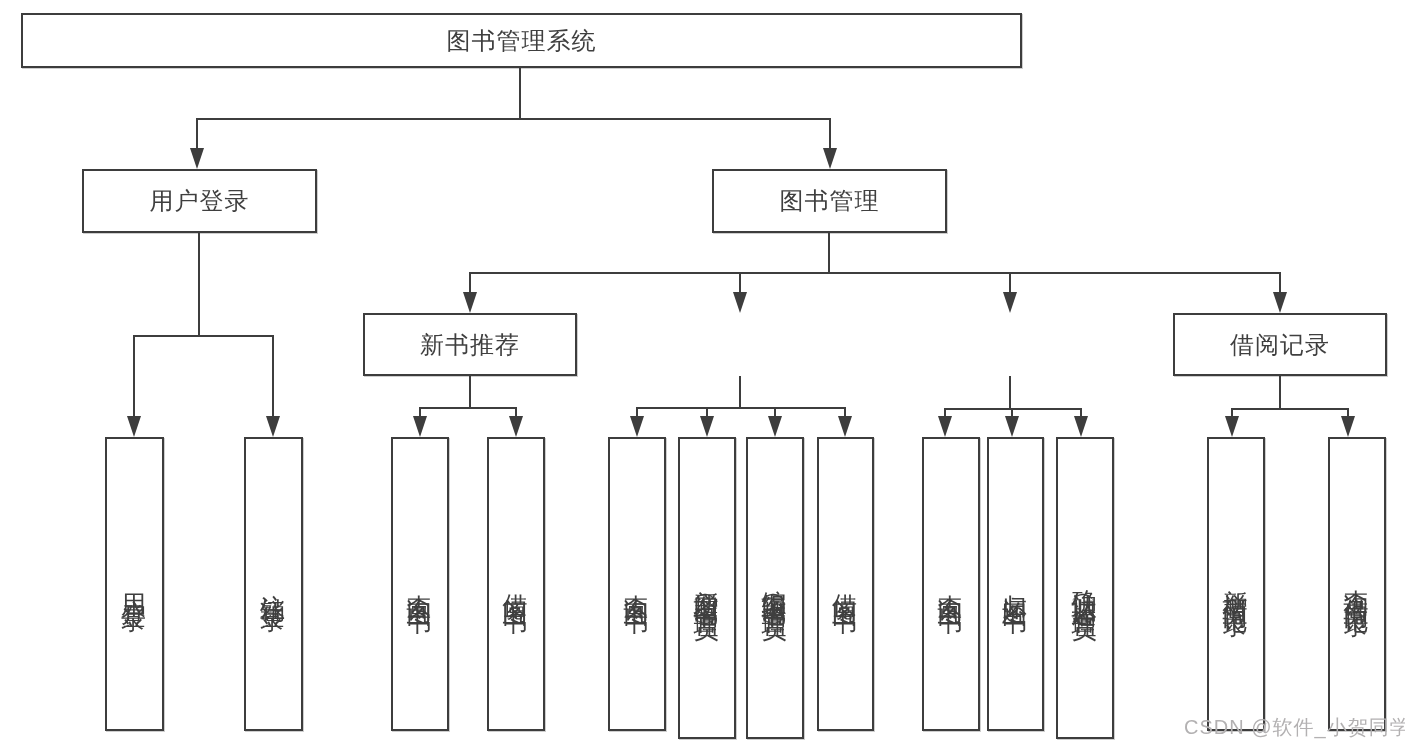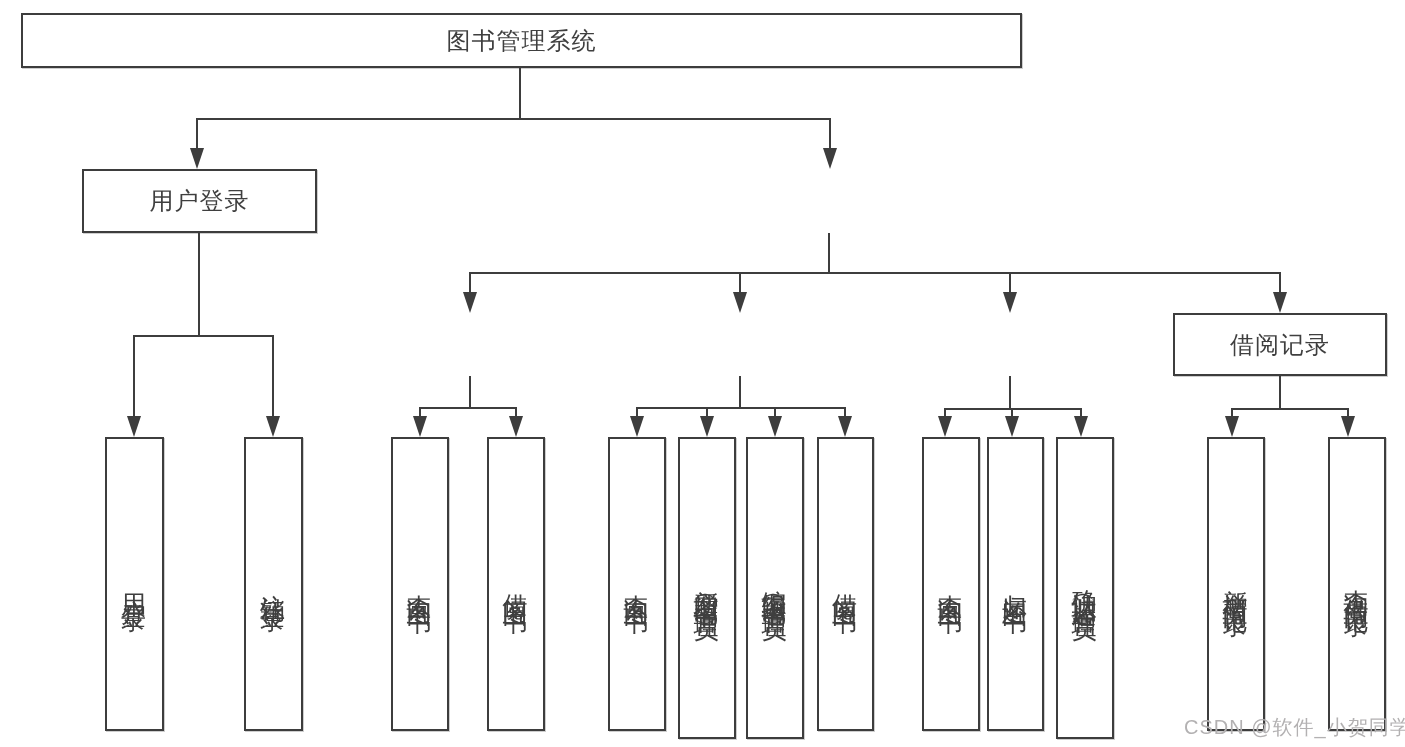--- a/index.html
+++ b/index.html
@@ -59,21 +59,23 @@
   }
 </style>
 </head>
 <body>
 
 <div class="canvas">
 
   <div class="box" style="left:21px;top:13px;width:1001px;height:55px;">图书管理系统</div>
 
   <div class="box" style="left:82px;top:169px;width:235px;height:64px;">用户登录</div>
+  <div class="box" style="left:712px;top:169px;width:235px;height:64px;">图书管理</div>
 
+  <div class="box" style="left:363px;top:313px;width:214px;height:63px;">新书推荐</div>
   <div class="box" style="left:1173px;top:313px;width:214px;height:63px;font-family:Liberation Serif, serif;">借阅记录</div>
 
   <div class="leaf" style="left:105px;width:59px;">用户登录</div>
   <div class="leaf" style="left:244px;width:59px;">注销登录</div>
   <div class="leaf" style="left:391px;width:58px;">查询图书</div>
   <div class="leaf" style="left:487px;width:58px;">借阅图书</div>
   <div class="leaf" style="left:608px;width:58px;">查询图书</div>
   <div class="leaf tall" style="left:678px;width:58px;">新增图书（管理员）</div>
   <div class="leaf tall" style="left:746px;width:58px;">编辑图书（管理员）</div>
   <div class="leaf" style="left:817px;width:57px;">借阅图书</div>

